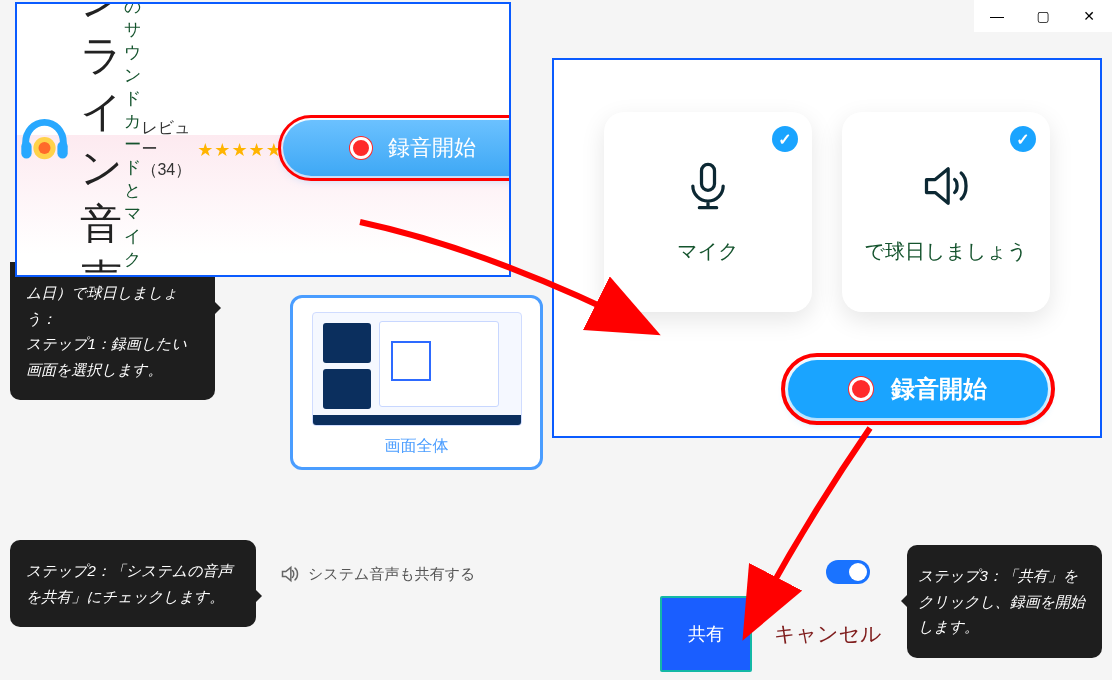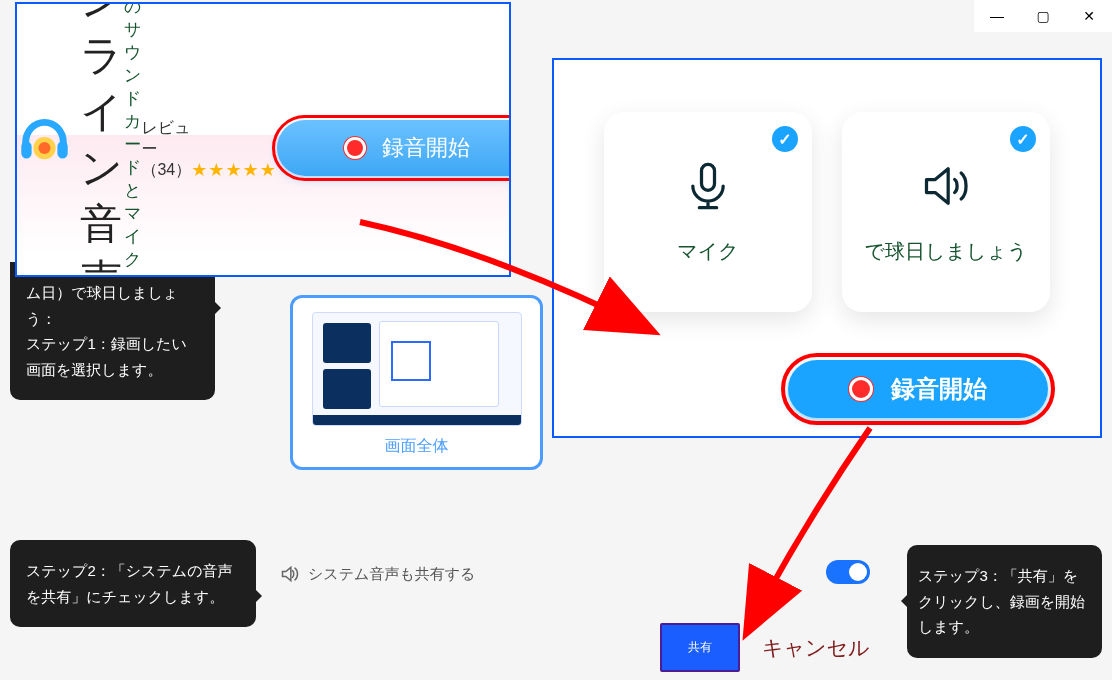--- a/index.html
+++ b/index.html
@@ -23,21 +23,21 @@
   }
   .bg-tint {
     position:absolute; left:0; right:0; bottom:0; height:140px;
     background: linear-gradient(180deg, #fdeaf0 0%, #fff 85%);
     z-index:-1;
   }
   .logo-row { display:flex; align-items:center; gap:8px; margin-bottom:2px;}
   .headphone-icon { width:55px; height:55px; position:relative;}
   .title-big { font-size: 42px; font-weight: 500; color: #222; letter-spacing:1px;}
   .subtitle { font-size: 17px; color: #14532d; margin-top: 8px; text-align:center;}
-  .review-row { font-size: 16px; color:#333; margin-top: 18px; display:flex; align-items:flex-end; }
+  .review-row { font-size: 16px; color:#333; margin-top: 18px; display:flex; align-items:center; gap:6px;}
   .stars { color:#ffb400; font-size:18px; letter-spacing:1px;}
   .btn-row { display:flex; gap:18px; margin-top: 14px; align-items:center;}
   .rec-btn {
     background: linear-gradient(180deg,#6bc1ff 0%, #3ea8f5 100%);
     color:#fff; font-size:22px; font-weight:500;
     border-radius: 34px; height: 56px; width: 260px;
     display:flex; align-items:center; justify-content:center; gap:16px;
     box-shadow: 0 4px 10px rgba(60,160,255,.35);
     cursor:pointer;
   }
@@ -106,30 +106,30 @@
     width:44px; height:24px; border-radius:14px; background:#1a73ff; position:absolute;
   }
   .toggle::after{
     content:""; position:absolute; right:3px; top:3px; width:18px; height:18px;
     background:#fff; border-radius:50%;
   }
   .share-btns{
     position:absolute; left:660px; bottom:8px; display:flex; gap:22px; align-items:center;
   }
   .btn-share{
-    background:#1a5eff; color:#fff; border:2px solid #4c1d95; font-size:12px;
-    padding:14px 26px; border-radius:2px; cursor:pointer;
+    background:#1a5eff; color:#fff; border:2px solid #14b8a6; font-size:18px;
+    padding:24px 26px; border-radius:2px; cursor:pointer;
   }
   .btn-cancel{
     color:#7f1d1d; font-size:21px; cursor:pointer;
   }
   
   .tip{
     position:absolute; background:#1e1e1e; color:#fff; font-size:15px;
-    border-radius:10px; padding:18px 16px; line-height:1.7; z-index:5;
+    border-radius:10px; padding:18px 16px; line-height:1.7; z-index:5;font-style:italic;
   }
   .tipA{ left:10px; top:262px; width:205px; border-top-left-radius:0;}
   .tipA::after{ content:""; position:absolute; right:-16px; top:36px;
     border:10px solid transparent; border-left-color:#1e1e1e;}
   .tipB{ left:10px; top:540px; width:246px;}
   .tipB::after{ content:""; position:absolute; right:-16px; top:46px;
     border:10px solid transparent; border-left-color:#1e1e1e;}
   .tipC{ right:10px; top:545px; width:195px;padding-left:11px;}
   .tipC::after{ content:""; position:absolute; left:-16px; top:46px;
     border:10px solid transparent; border-right-color:#1e1e1e;}

